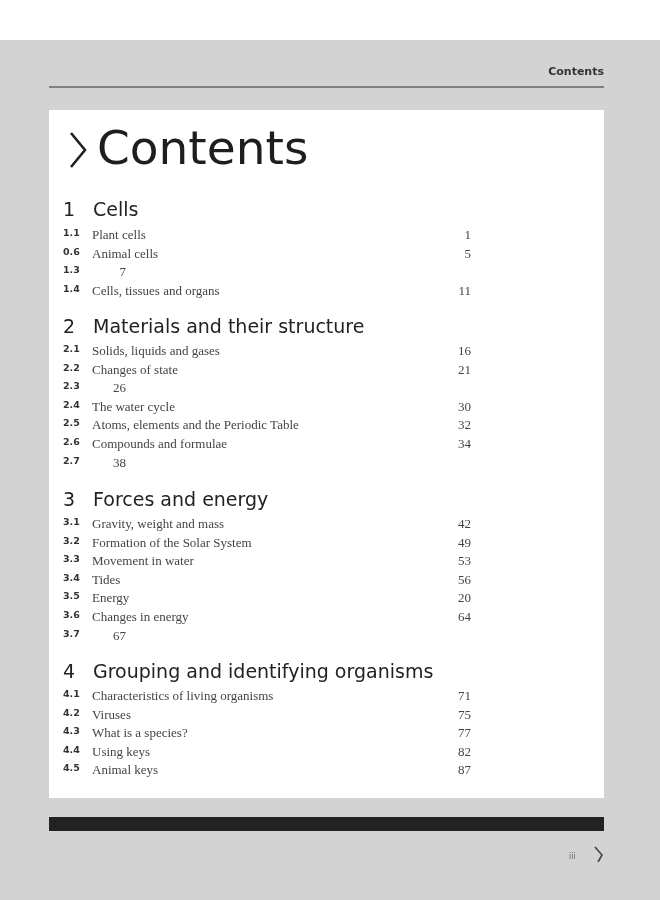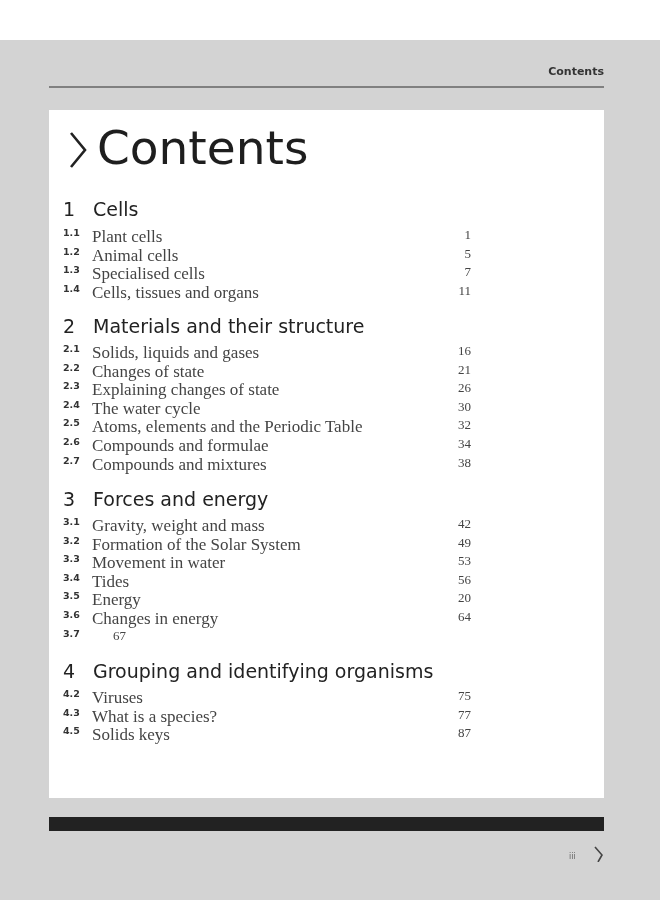--- a/index.html
+++ b/index.html
@@ -9,21 +9,21 @@
   .head-rule { position:absolute; left:49px; top:46px; width:555px; height:2px; background:#808080; }
   .panel { position:absolute; left:49px; top:70px; width:555px; height:688px; background:#ffffff; }
   .title-row { position:absolute; left:14px; top:10px; display:flex; align-items:center; }
   .title-chevron { width:30px; height:50px; display:block; }
   .title { font-size:47px; color:#1e1e1e; font-family:"DejaVu Sans", sans-serif; margin-left:4px; letter-spacing:0px; }
   .chapter { position:absolute; left:14px; }
   .ch-head { display:flex; align-items:baseline; font-size:19px; color:#222; height:24px; }
   .ch-num { width:30px; }
   .entry { display:flex; align-items:flex-start; height:18.6px; font-size:12px; color:#333; }
   .e-num { width:29px; font-family:"DejaVu Sans", sans-serif; font-weight:bold; font-size:9.5px; color:#333; }
-  .e-title { width:345px; font-family:"Liberation Serif", serif; font-size:17px; color:#444; }
+  .e-title { width:345px; font-family:"Liberation Serif", serif; font-size:13px; color:#444; }
   .e-page { width:34px; text-align:right; font-family:"Liberation Serif", serif; font-size:13px; color:#444; }
   .footer-bar { position:absolute; left:49px; top:777px; width:555px; height:14px; background:#222222; }
   .folio { position:absolute; left:569px; top:812px; font-size:8px; color:#666; font-family:"DejaVu Sans", sans-serif; }
   .next-chevron { position:absolute; left:592px; top:806px; width:14px; height:16px; }
 </style>
 </head>
 <body>
 
 <div class="page">
   <div class="running-head">Contents</div>
@@ -42,27 +42,26 @@
         <span class="ch-num">1</span>
         <span>Cells</span>
       </div>
       <div style="height:5px"></div>
       <div class="entry">
           <span class="e-num">1.1</span>
           <span class="e-title">Plant cells</span>
           <span class="e-page">1</span>
         </div>
       <div class="entry">
-          <span class="e-num">1.2</span>
+          <span class="e-num">0.6</span>
           <span class="e-title">Animal cells</span>
           <span class="e-page">5</span>
         </div>
       <div class="entry">
           <span class="e-num">1.3</span>
-          <span class="e-title">Specialised cells</span>
           <span class="e-page">7</span>
         </div>
       <div class="entry">
           <span class="e-num">1.4</span>
           <span class="e-title">Cells, tissues and organs</span>
           <span class="e-page">11</span>
         </div>
     </div>
 
     <div class="chapter" style="top:205px;">
@@ -76,41 +75,39 @@
           <span class="e-title">Solids, liquids and gases</span>
           <span class="e-page">16</span>
         </div>
       <div class="entry">
           <span class="e-num">2.2</span>
           <span class="e-title">Changes of state</span>
           <span class="e-page">21</span>
         </div>
       <div class="entry">
           <span class="e-num">2.3</span>
-          <span class="e-title">Explaining changes of state</span>
           <span class="e-page">26</span>
         </div>
       <div class="entry">
           <span class="e-num">2.4</span>
           <span class="e-title">The water cycle</span>
           <span class="e-page">30</span>
         </div>
       <div class="entry">
           <span class="e-num">2.5</span>
           <span class="e-title">Atoms, elements and the Periodic Table</span>
           <span class="e-page">32</span>
         </div>
       <div class="entry">
           <span class="e-num">2.6</span>
           <span class="e-title">Compounds and formulae</span>
           <span class="e-page">34</span>
         </div>
       <div class="entry">
           <span class="e-num">2.7</span>
-          <span class="e-title">Compounds and mixtures</span>
           <span class="e-page">38</span>
         </div>
     </div>
 
     <div class="chapter" style="top:378px;">
       <div class="ch-head">
         <span class="ch-num">3</span>
         <span>Forces and energy</span>
       </div>
       <div style="height:4px"></div>
@@ -150,32 +147,42 @@
         </div>
     </div>
 
     <div class="chapter" style="top:550px;">
       <div class="ch-head">
         <span class="ch-num">4</span>
         <span>Grouping and identifying organisms</span>
       </div>
       <div style="height:4px"></div>
       <div class="entry">
+          <span class="e-num">4.1</span>
+          <span class="e-title">Characteristics of living organisms</span>
+          <span class="e-page">71</span>
+        </div>
+      <div class="entry">
           <span class="e-num">4.2</span>
           <span class="e-title">Viruses</span>
           <span class="e-page">75</span>
         </div>
       <div class="entry">
           <span class="e-num">4.3</span>
           <span class="e-title">What is a species?</span>
           <span class="e-page">77</span>
         </div>
       <div class="entry">
+          <span class="e-num">4.4</span>
+          <span class="e-title">Using keys</span>
+          <span class="e-page">82</span>
+        </div>
+      <div class="entry">
           <span class="e-num">4.5</span>
-          <span class="e-title">Solids keys</span>
+          <span class="e-title">Animal keys</span>
           <span class="e-page">87</span>
         </div>
     </div>
   </div>
 
   <div class="footer-bar"></div>
   <div class="folio">iii</div>
   <svg class="next-chevron" viewBox="0 0 14 16">
     <polyline points="3,1 10,9 6,16" fill="none" stroke="#444" stroke-width="1.6"></polyline>
   </svg>

